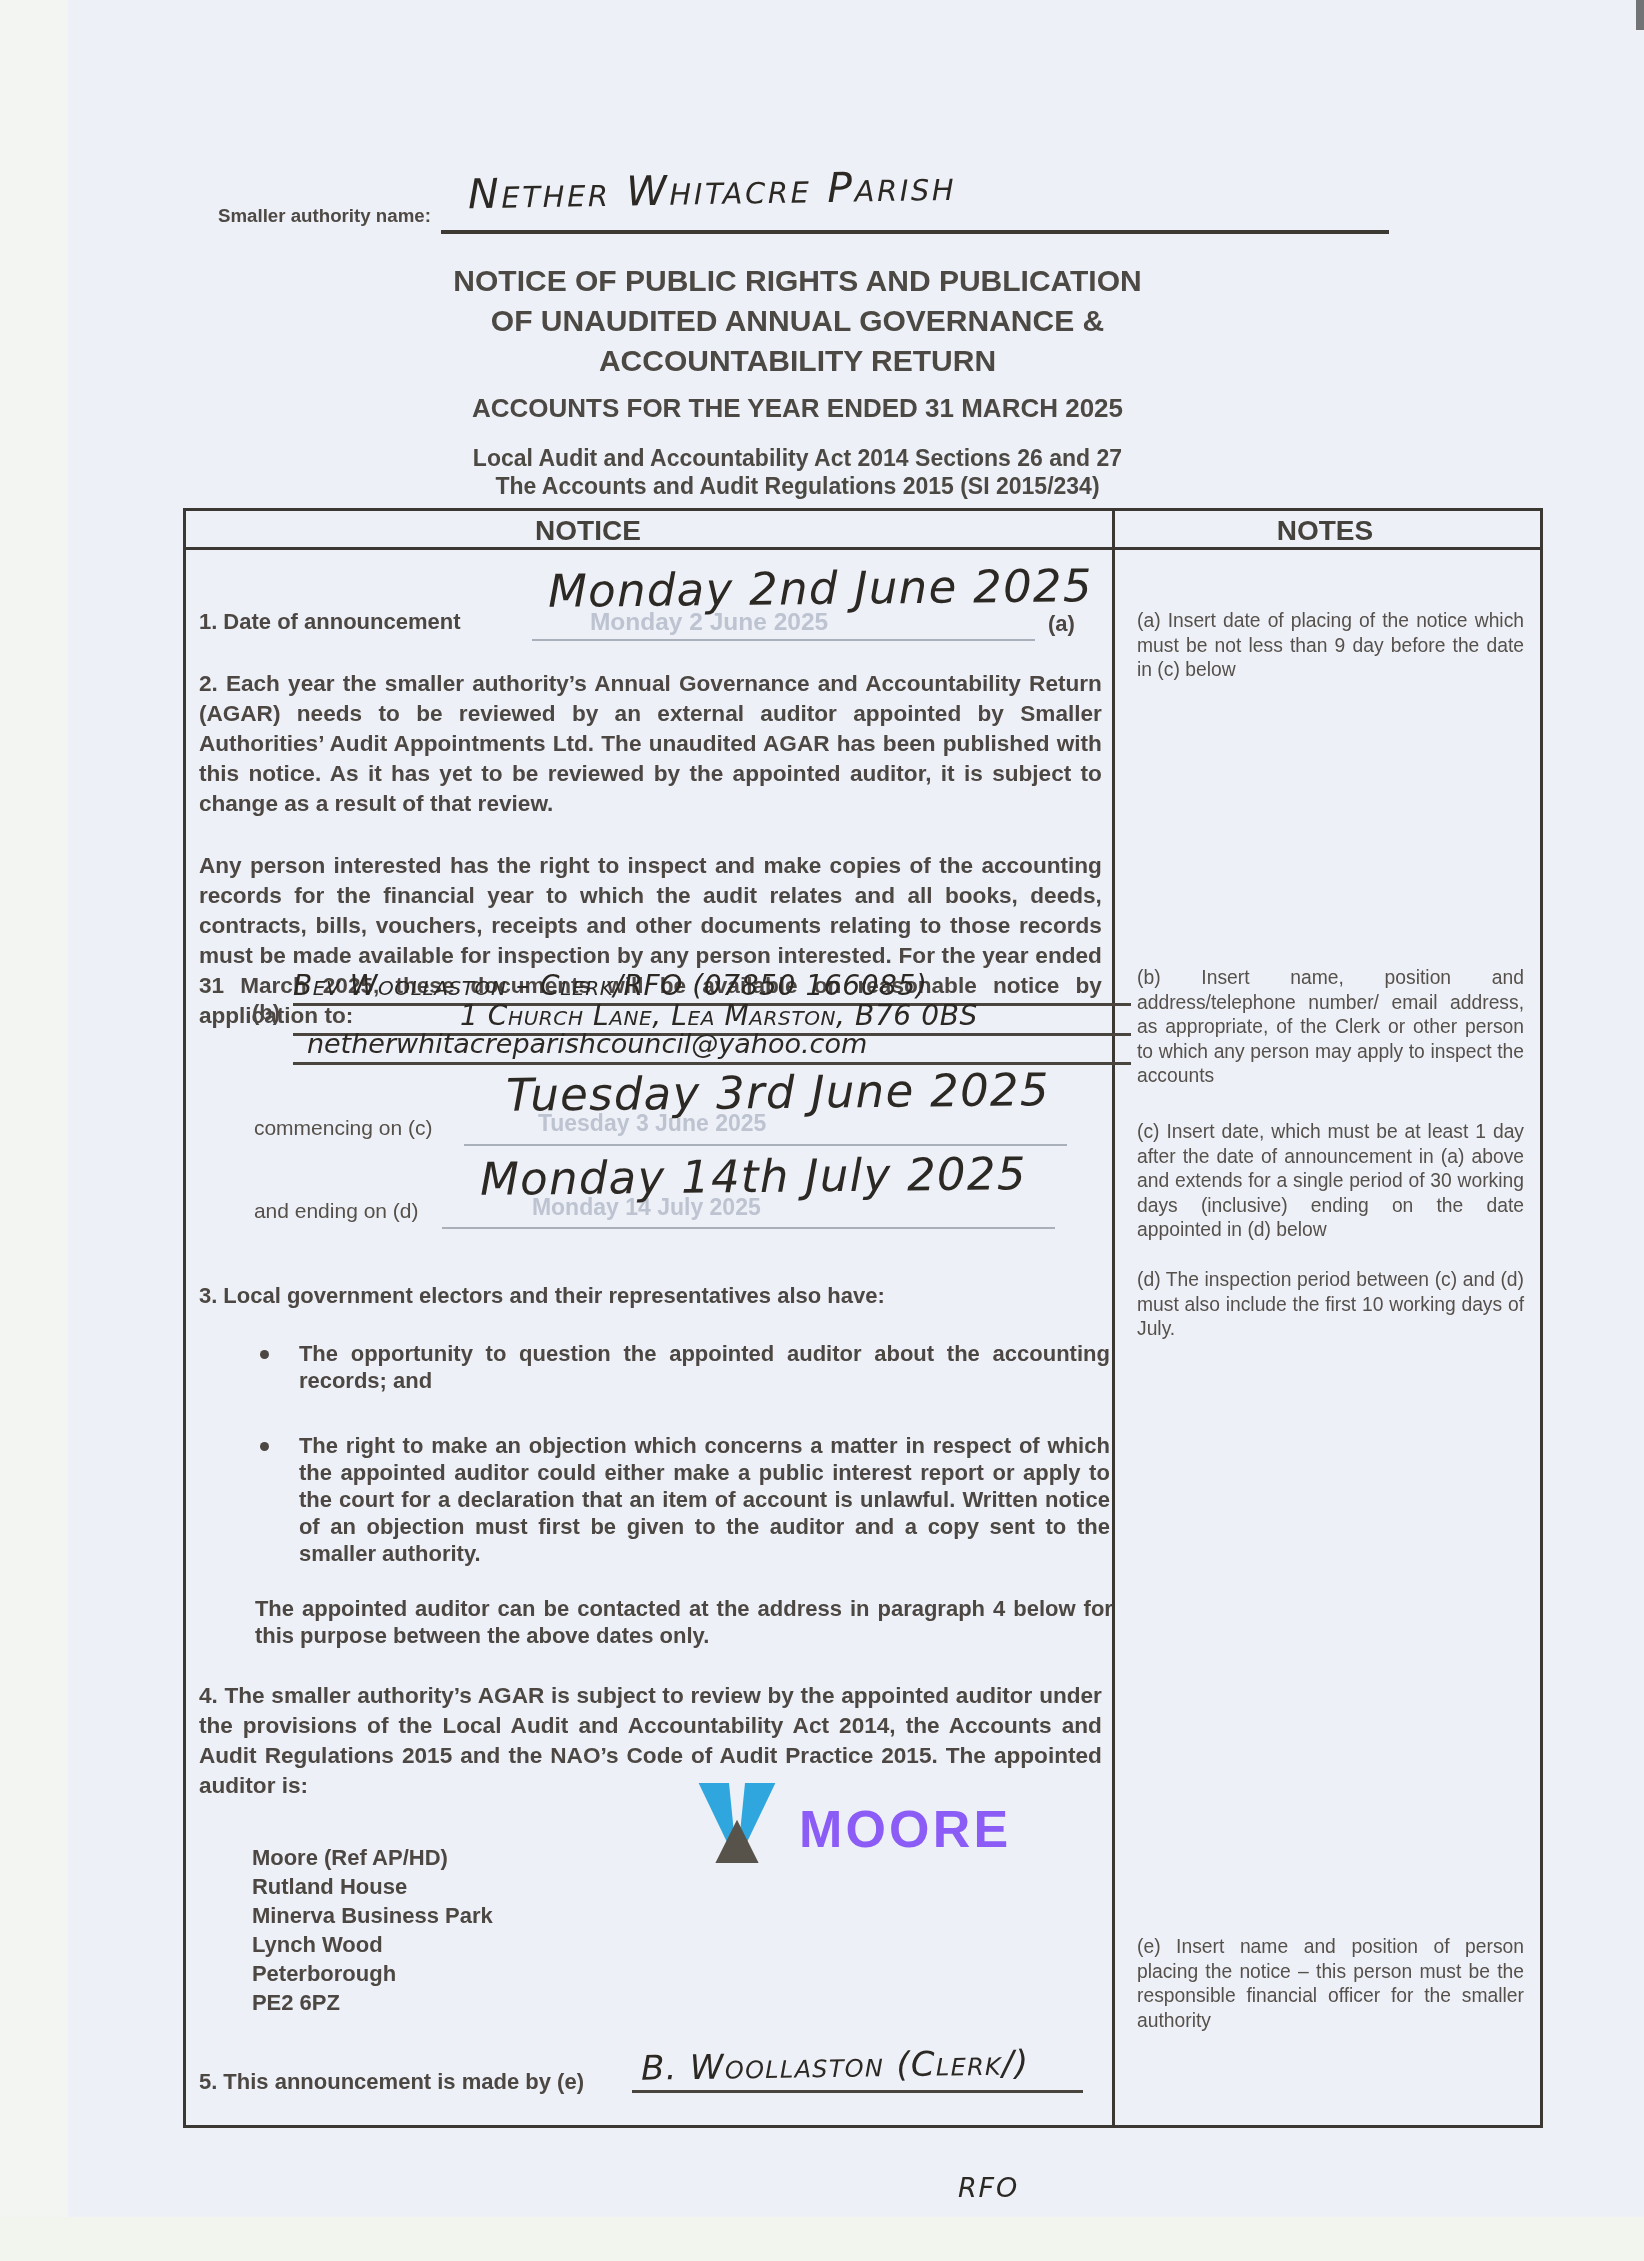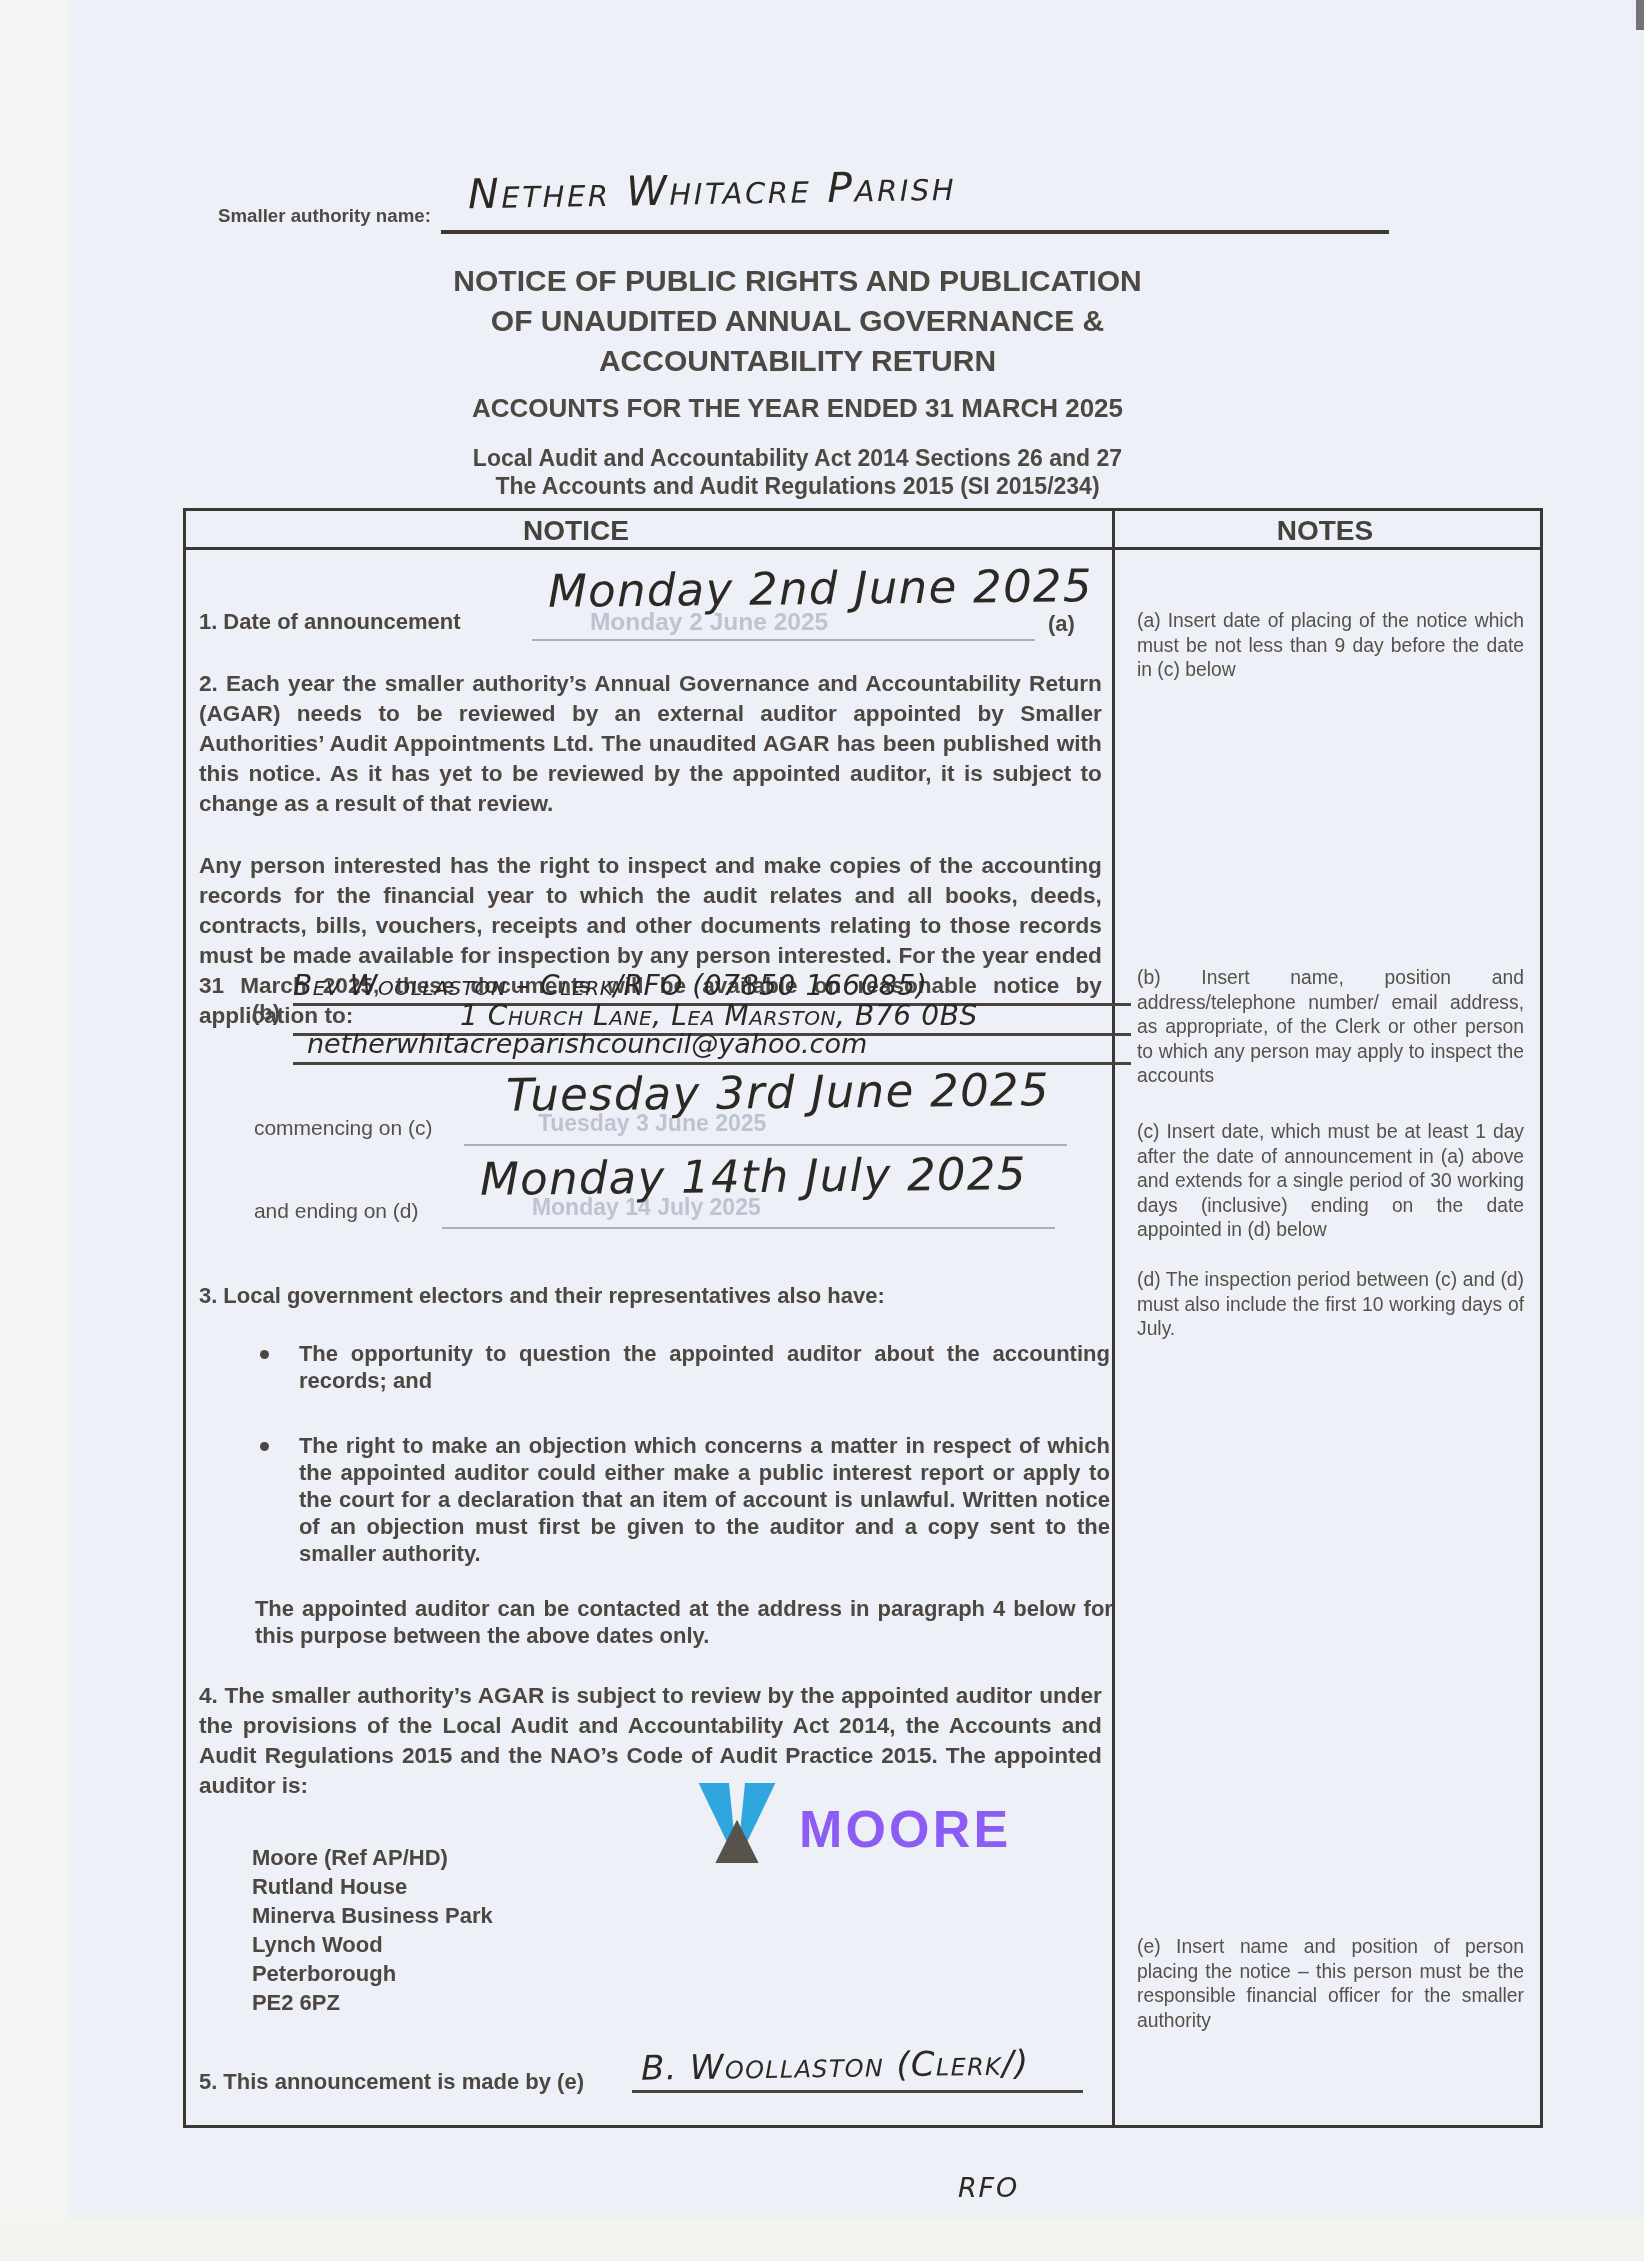--- a/index.html
+++ b/index.html
@@ -33,21 +33,21 @@
   .t2{font-size:26px;}
   .t3{font-size:23px;line-height:28px;}
 
   
   .notice-table{
     position:absolute;left:183px;top:508px;width:1354px;height:1614px;
     border:3.9px solid #3b3732;background:transparent;
   }
   .th-row{position:absolute;left:0;top:0;width:100%;height:36px;border-bottom:3.2px solid #3b3732;}
   .th{position:absolute;top:3.9px;font-size:28px;font-weight:bold;color:#45413c;text-align:center;}
-  .th-notice{left:0;width:780px;}
+  .th-notice{left:12px;width:780px;}
   .th-notes{left:928px;width:422px;}
   .col-divider{position:absolute;left:926px;top:0;width:2.6px;height:100%;background:#3b3732;}
 
   .cell{position:absolute;top:39px;bottom:0;}
   .cell-left{left:3.9px;width:922px;}
   .cell-right{left:933px;width:418px;}
 
   .para{font-size:22.6px;font-weight:bold;line-height:30px;text-align:justify;color:#4c4742;}
   .label{font-size:22px;font-weight:bold;color:#4c4742;white-space:nowrap;}
   .label-reg{font-size:21px;font-weight:normal;color:#55504a;white-space:nowrap;}

